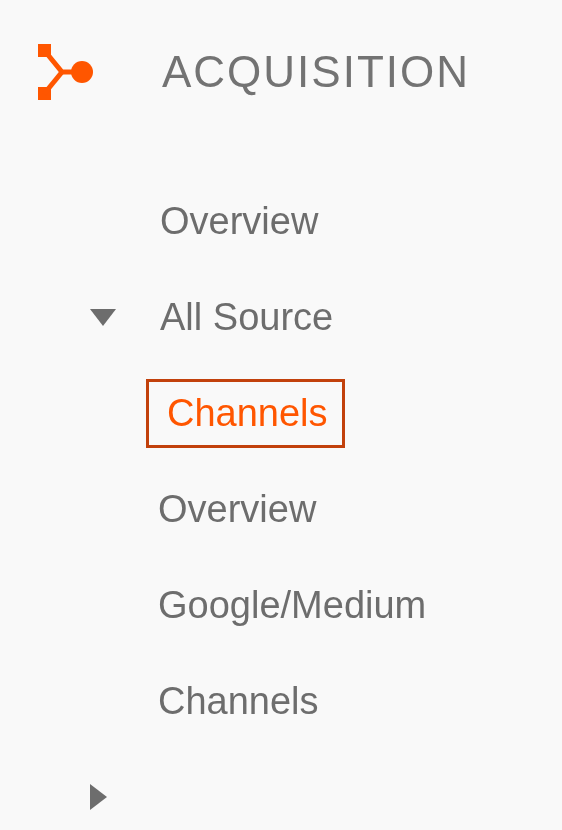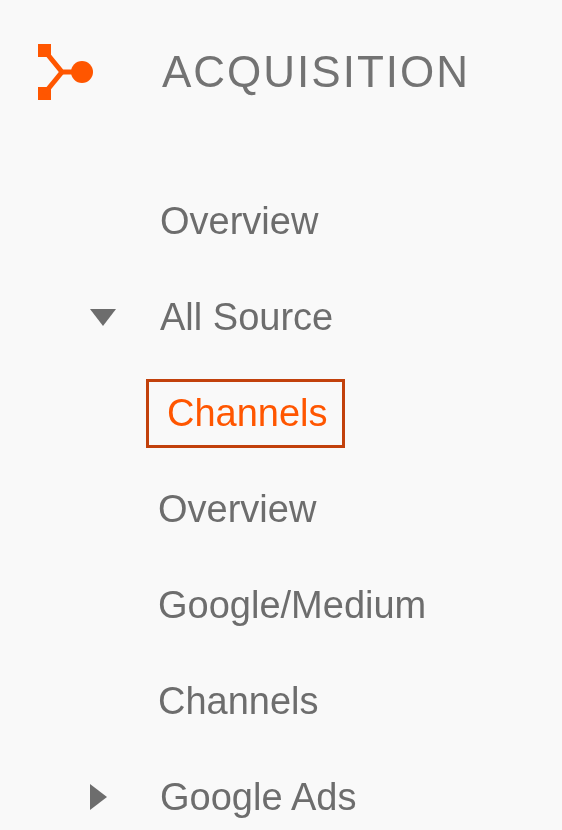--- a/index.html
+++ b/index.html
@@ -130,14 +130,13 @@
 </div>
 
 <div class="nav-item sub2">
   <span class="nav-label">Channels</span>
 </div>
 
 <div class="nav-item sub1">
   <div class="expand-icon">
     <div class="tri-right"></div>
   </div>
-  <span class="nav-label">Google Ads</span>
 </div>
 
 </body></html>

